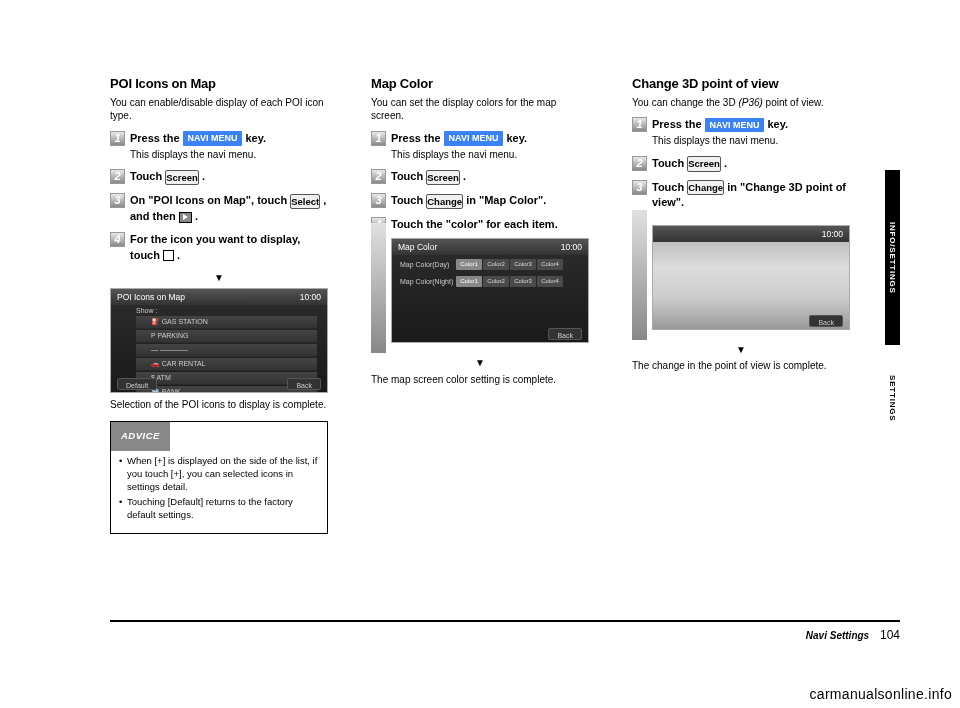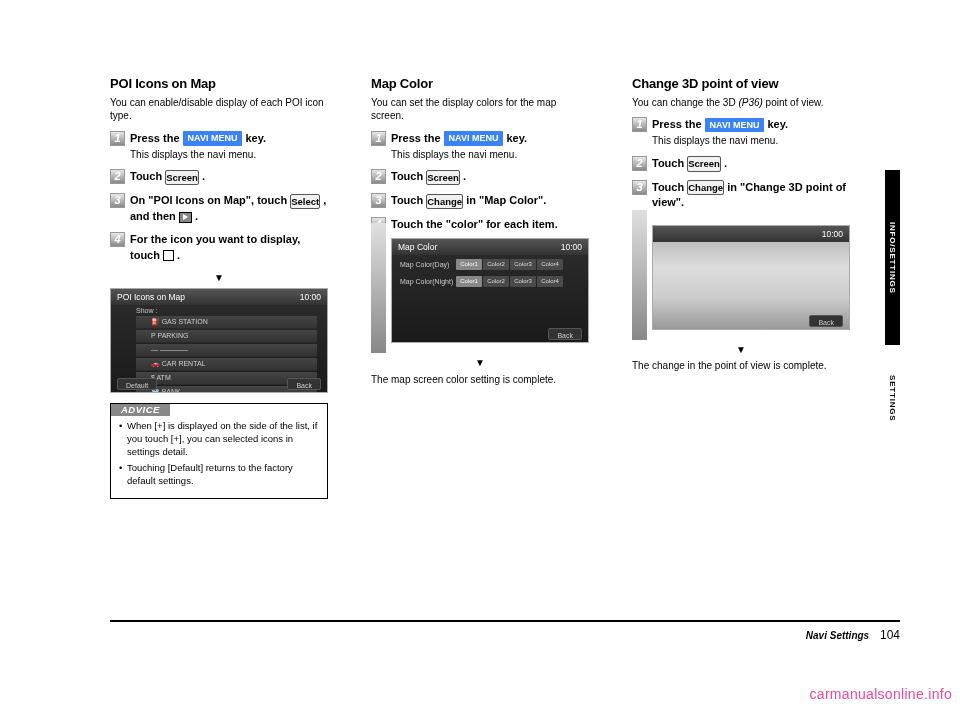--- a/index.html
+++ b/index.html
@@ -215,21 +215,21 @@
   .advice-box {
     border: 1px solid #000;
     margin-top: 10px;
     font-size: 9.5px;
   }
   .advice-title {
     background: #888;
     color: #fff;
     font-style: italic;
     font-weight: bold;
-    padding: 0 10px;
+    padding: 8px 10px;
     display: inline-block;
     font-size: 9.5px;
     letter-spacing: 0.5px;
   }
   .advice-body {
     padding: 4px 8px 8px 8px;
   }
   .advice-body li {
     list-style: none;
     position: relative;
@@ -282,21 +282,21 @@
     font-size: 10px;
   }
   .foot-label .section { font-style: italic; font-weight: bold; margin-right: 8px; }
   .foot-label .pnum { font-size: 12px; }
 
   .watermark {
     position: absolute;
     right: 8px;
     bottom: 6px;
     font-size: 14px;
-    color: #ec4899;
+    color: #000000;
     letter-spacing: 0.3px;
     text-align: center;
   }
 </style>
 </head>
 <body>
 
 <div class="page">
   <div class="columns">
 
@@ -362,20 +362,21 @@
         <div class="ss-row">—  ————</div>
         <div class="ss-row">🚗  CAR RENTAL</div>
         <div class="ss-row">$   ATM</div>
         <div class="ss-row">🏦  BANK</div>
         <div class="ss-footer">
           <span class="ss-foot-btn">Default</span>
           <span class="ss-foot-btn">Back</span>
         </div>
       </div>
 
+      <p class="caption">Selection of the POI icons to display is complete.</p>
 
       <div class="advice-box">
         <span class="advice-title">ADVICE</span>
         <ul class="advice-body">
           <li>When [+] is displayed on the side of the list, if you touch [+], you can selected icons in settings detail.</li>
           <li>Touching [Default] returns to the factory default settings.</li>
         </ul>
       </div>
     </div>
 

